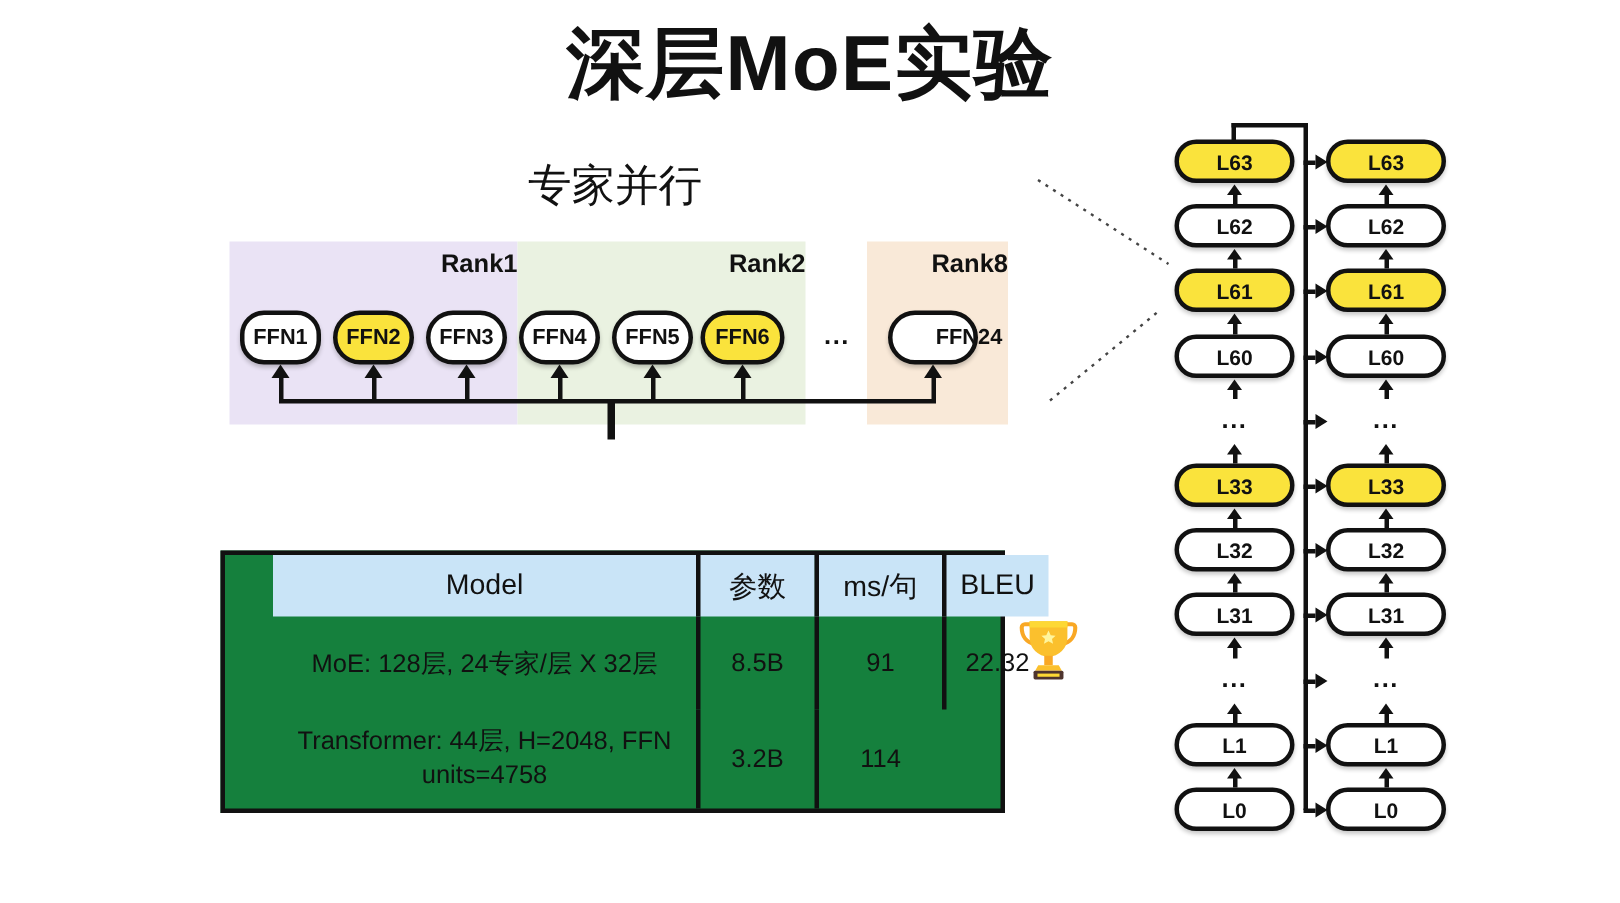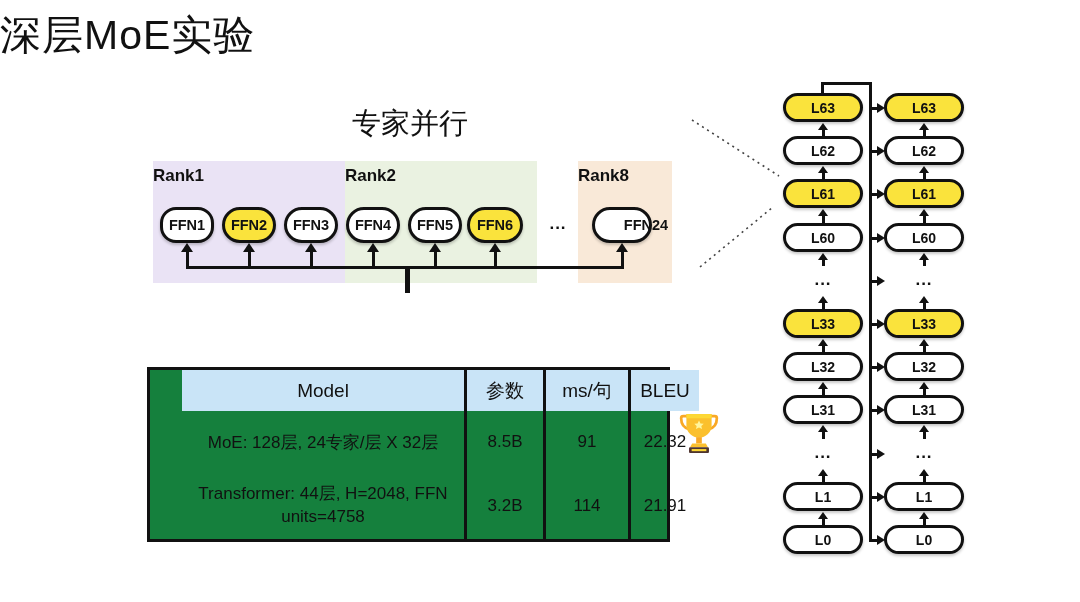--- a/index.html
+++ b/index.html
@@ -1,22 +1,22 @@
 <!DOCTYPE html>
 <html><head>
 <meta charset="utf-8">
 <style>
   html,body{margin:0;padding:0;background:#fff;}
   #stage{position:relative;width:1080px;height:602px;background:#ffffff;overflow:hidden;
          font-family:"Liberation Sans","DejaVu Sans",sans-serif;color:#111;}
-  .title{position:absolute;left:0;top:8px;width:1080px;text-align:left;
-         font-size:41px;font-weight:normal;letter-spacing:1px;}
+  .title{position:absolute;left:0;top:8px;width:1080px;text-align:center;
+         font-size:52px;font-weight:bold;letter-spacing:1px;}
   .subheading{position:absolute;left:320px;top:104px;width:180px;text-align:center;font-size:29px;}
   .rank-block{position:absolute;top:161px;height:122px;}
-  .rank-label{position:absolute;top:166px;font-weight:bold;font-size:17px;text-align:left;}
+  .rank-label{position:absolute;top:166px;font-weight:bold;font-size:17px;text-align:right;}
   .pill{position:absolute;background:#fff;border:3px solid #111;border-radius:999px;
         display:flex;align-items:center;justify-content:center;font-weight:bold;
         box-shadow:0 2px 3px rgba(0,0,0,.22);box-sizing:border-box;}
   .yellow{background:#FAE33C;}
   .line{position:absolute;background:#111;}
   .tri-up{position:absolute;width:0;height:0;border-left:6.5px solid transparent;
           border-right:6.5px solid transparent;border-bottom:9px solid #111;}
   .tri-up-sm{position:absolute;width:0;height:0;border-left:5px solid transparent;
           border-right:5px solid transparent;border-bottom:7px solid #111;}
   .tri-right{position:absolute;width:0;height:0;border-top:5px solid transparent;
@@ -63,21 +63,20 @@
     <div class="t-row t-body1">
       <div class="t-cell">MoE: 128层, 24专家/层 X 32层</div>
       <div class="t-cell">8.5B</div>
       <div class="t-cell">91</div>
       <div class="t-cell">22.32</div>
     </div>
     <div class="t-row t-body2">
       <div class="t-cell">Transformer: 44层, H=2048, FFN units=4758</div>
       <div class="t-cell">3.2B</div>
       <div class="t-cell">114</div>
-      <div class="t-cell">21.91</div>
     </div>
   </div>
 
   <svg id="trophy" viewBox="0 0 40 42">
     <path d="M9 5 L5 5 C3.9 5 3 5.9 3 7 C3 13 6.5 16.5 11 17.5" fill="none" stroke="#F9A825" stroke-width="2.6"></path>
     <path d="M31 5 L35 5 C36.1 5 37 5.9 37 7 C37 13 33.5 16.5 29 17.5" fill="none" stroke="#F9A825" stroke-width="2.6"></path>
     <path d="M8 3 h24 v10.5 a12 12 0 0 1 -24 0 z" fill="#FBC02D"></path>
     <path d="M8 3 h24 v4 h-24 z" fill="#FDD835"></path>
     <polygon points="20,9 21.4,12 24.5,12.3 22.2,14.3 22.9,17.3 20,15.7 17.1,17.3 17.8,14.3 15.5,12.3 18.6,12" fill="#FFF59D"></polygon>
     <rect x="17.3" y="25" width="5.4" height="6" fill="#F9A825"></rect>

